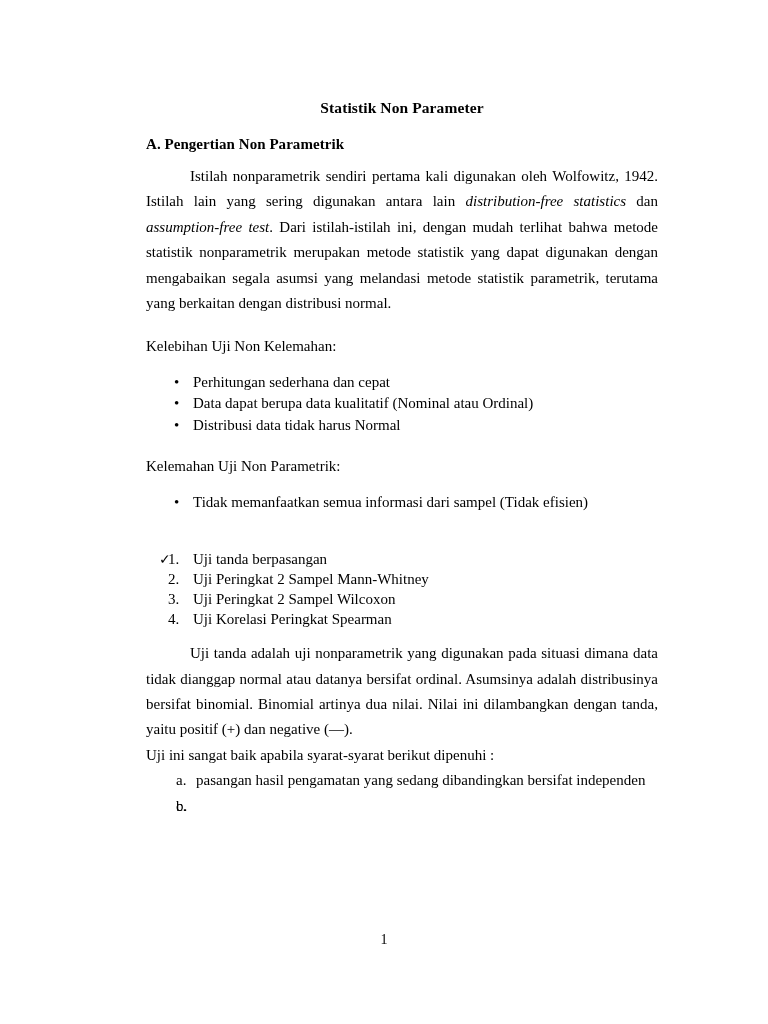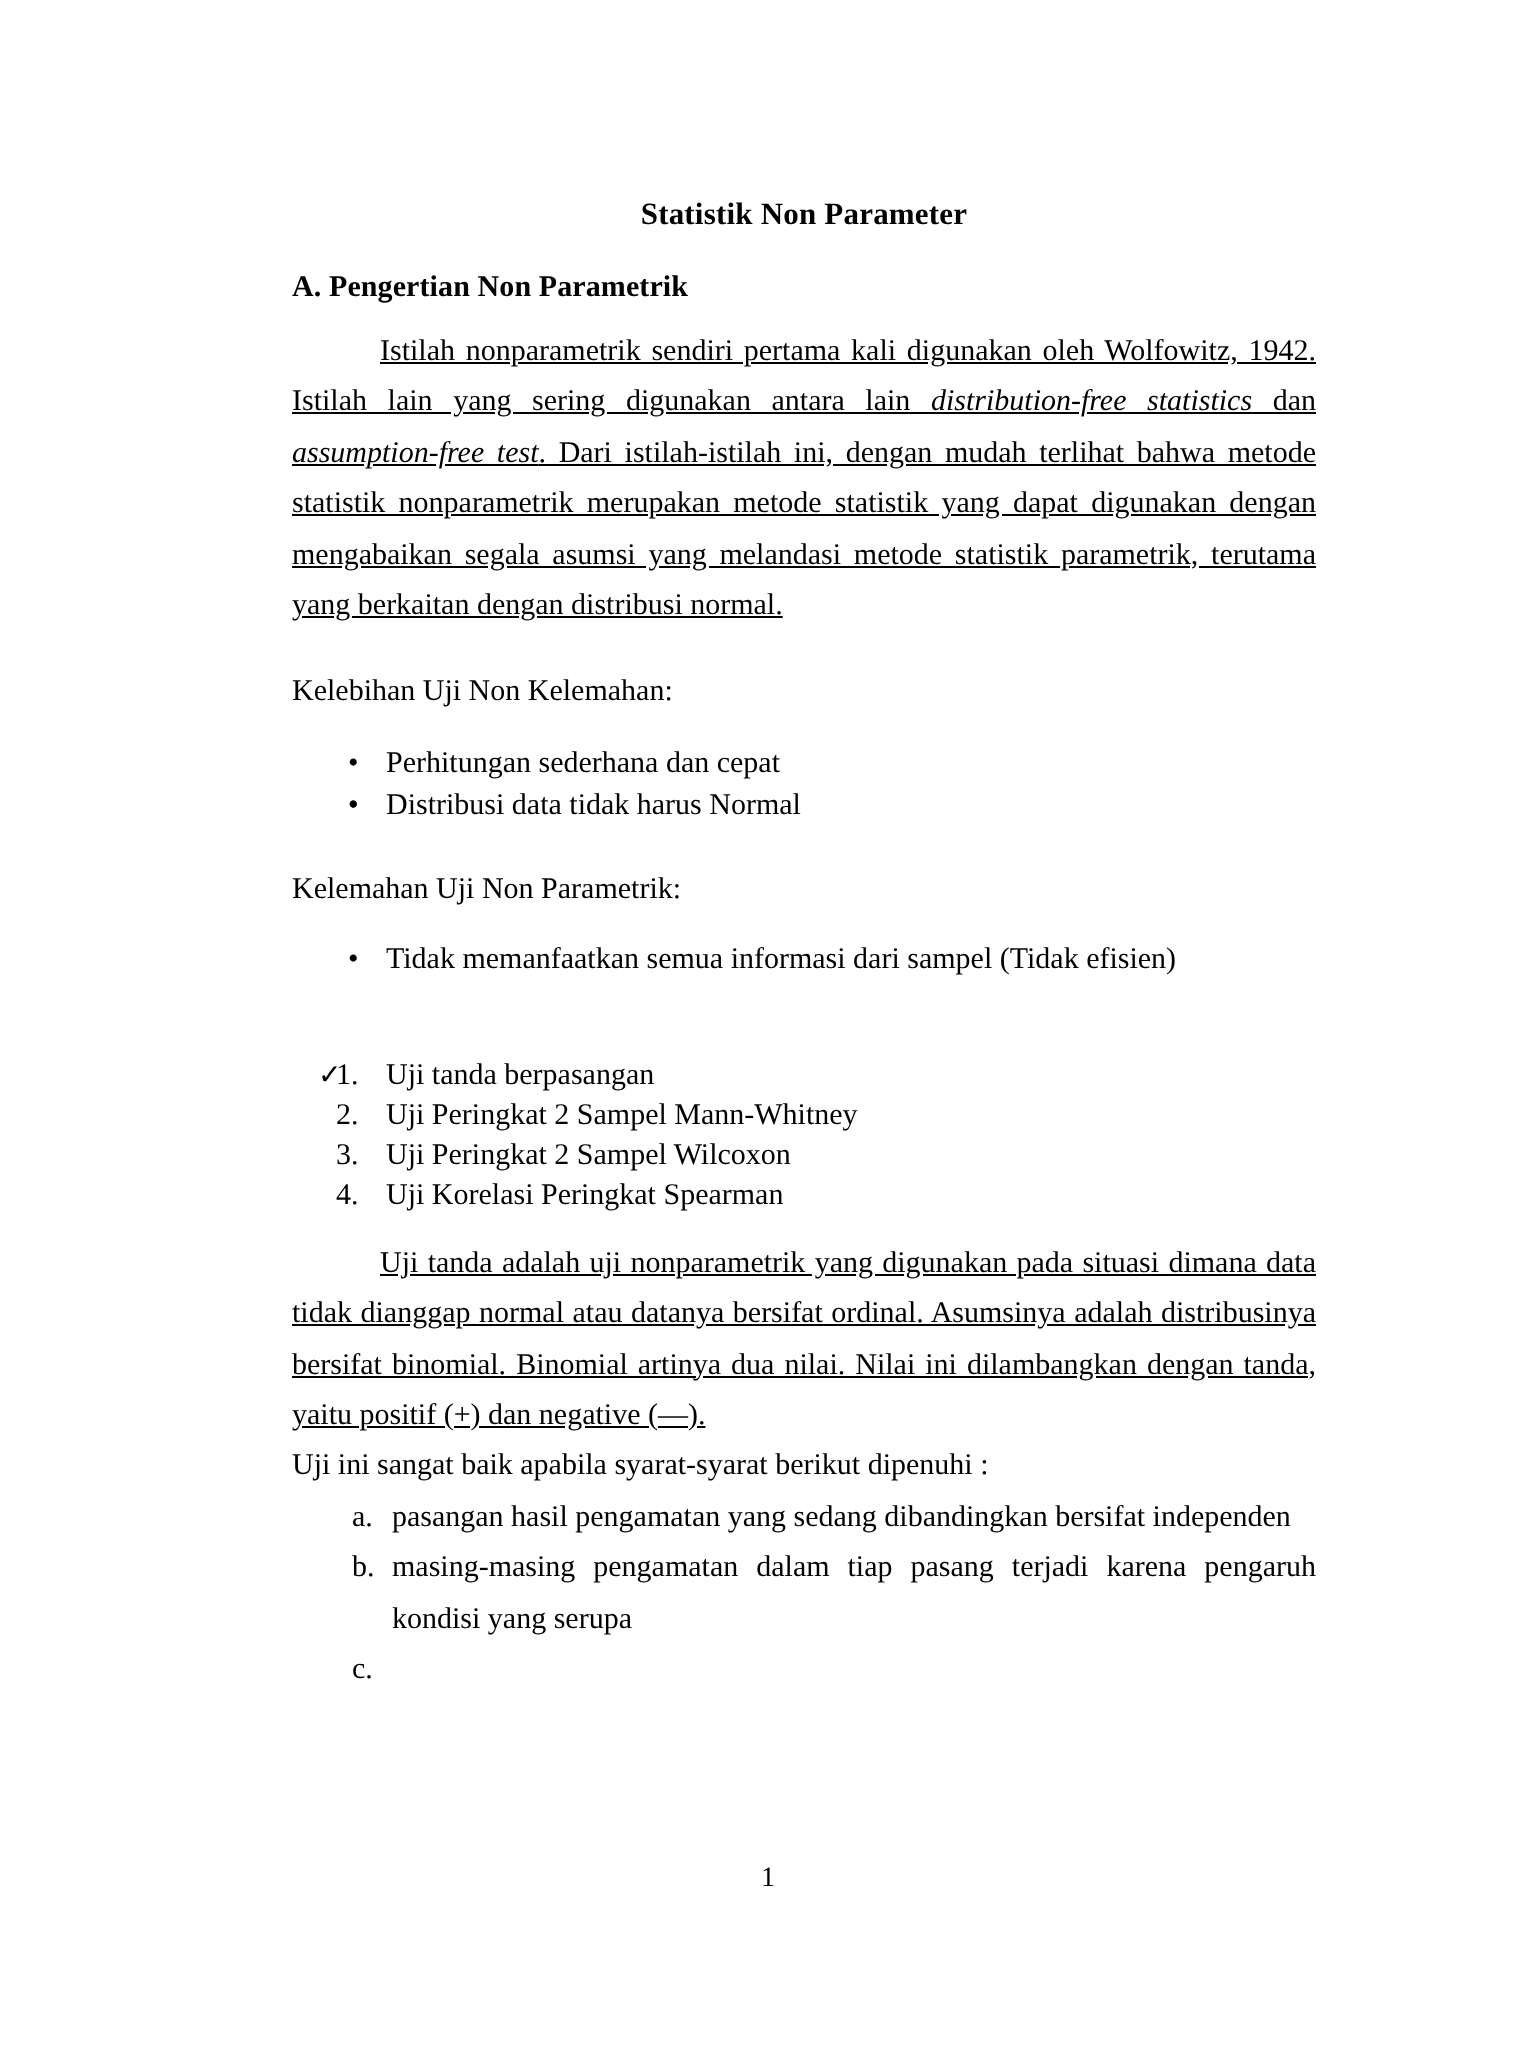--- a/index.html
+++ b/index.html
@@ -50,21 +50,20 @@
 
   p.body-para {
     font-size: 15px;
     line-height: 25.4px;
     text-align: justify;
     text-justify: inter-word;
     margin: 0;
   }
   p.body-para.indented {
     text-indent: 44px;
-    text-decoration: underline;
   }
 
   .plain-line {
     font-size: 15px;
     line-height: 25.4px;
     margin: 0;
   }
 
   .spacer-sm { height: 12px; }
   .spacer-md { height: 18px; }
@@ -176,21 +175,21 @@
     <p class="body-para indented"><span>Istilah nonparametrik sendiri pertama kali digunakan oleh Wolfowitz, 1942. Istilah lain yang sering digunakan antara lain </span><i>distribution-free statistics</i><span> dan </span><i>assumption-free test</i><span>. Dari istilah-istilah ini, dengan mudah terlihat bahwa metode statistik nonparametrik merupakan metode statistik yang dapat digunakan dengan mengabaikan segala asumsi yang melandasi metode statistik parametrik, terutama yang berkaitan dengan distribusi normal.</span></p>
 
     <div class="spacer-md"></div>
 
     <div class="plain-line">Kelebihan Uji Non Kelemahan:</div>
 
     <div class="spacer-sm"></div>
 
     <ul class="bullet-list">
       <li><span class="marker">•</span><span>Perhitungan sederhana dan cepat</span></li>
-      <li><span class="marker">•</span></li>
+      <li><span class="marker">•</span><span>Data dapat berupa data kualitatif (Nominal atau Ordinal)</span></li>
       <li><span class="marker">•</span><span>Distribusi data tidak harus Normal</span></li>
     </ul>
 
     <div class="spacer-md"></div>
 
     <div class="plain-line">Kelemahan Uji Non Parametrik:</div>
 
     <div class="spacer-sm"></div>
 
     <ul class="bullet-list">
@@ -215,20 +214,20 @@
 
     <div class="spacer-sm"></div>
 
 
     <p class="body-para indented">Uji tanda adalah uji nonparametrik yang digunakan pada situasi dimana data tidak dianggap normal atau datanya bersifat ordinal. Asumsinya adalah distribusinya bersifat binomial. Binomial artinya dua nilai. Nilai ini dilambangkan dengan tanda, yaitu positif (+) dan negative (—).</p>
 
     <div class="plain-line">Uji ini sangat baik apabila syarat-syarat berikut dipenuhi :</div>
 
     <ol class="alpha-list">
       <li><span class="marker">a.</span><span>pasangan hasil pengamatan yang sedang dibandingkan bersifat independen</span></li>
-      <li><span class="marker">b.</span><span>masing-masing pengamatan dalam tiap pasang terjadi karena pengaruh kondisi yang serupa</span></li>
+      <li><span class="marker">b.</span></li>
       <li><span class="marker">c.</span></li>
     </ol>
 
   </div>
 
   <div class="page-number">1</div>
 </div>
 
 </body></html>

